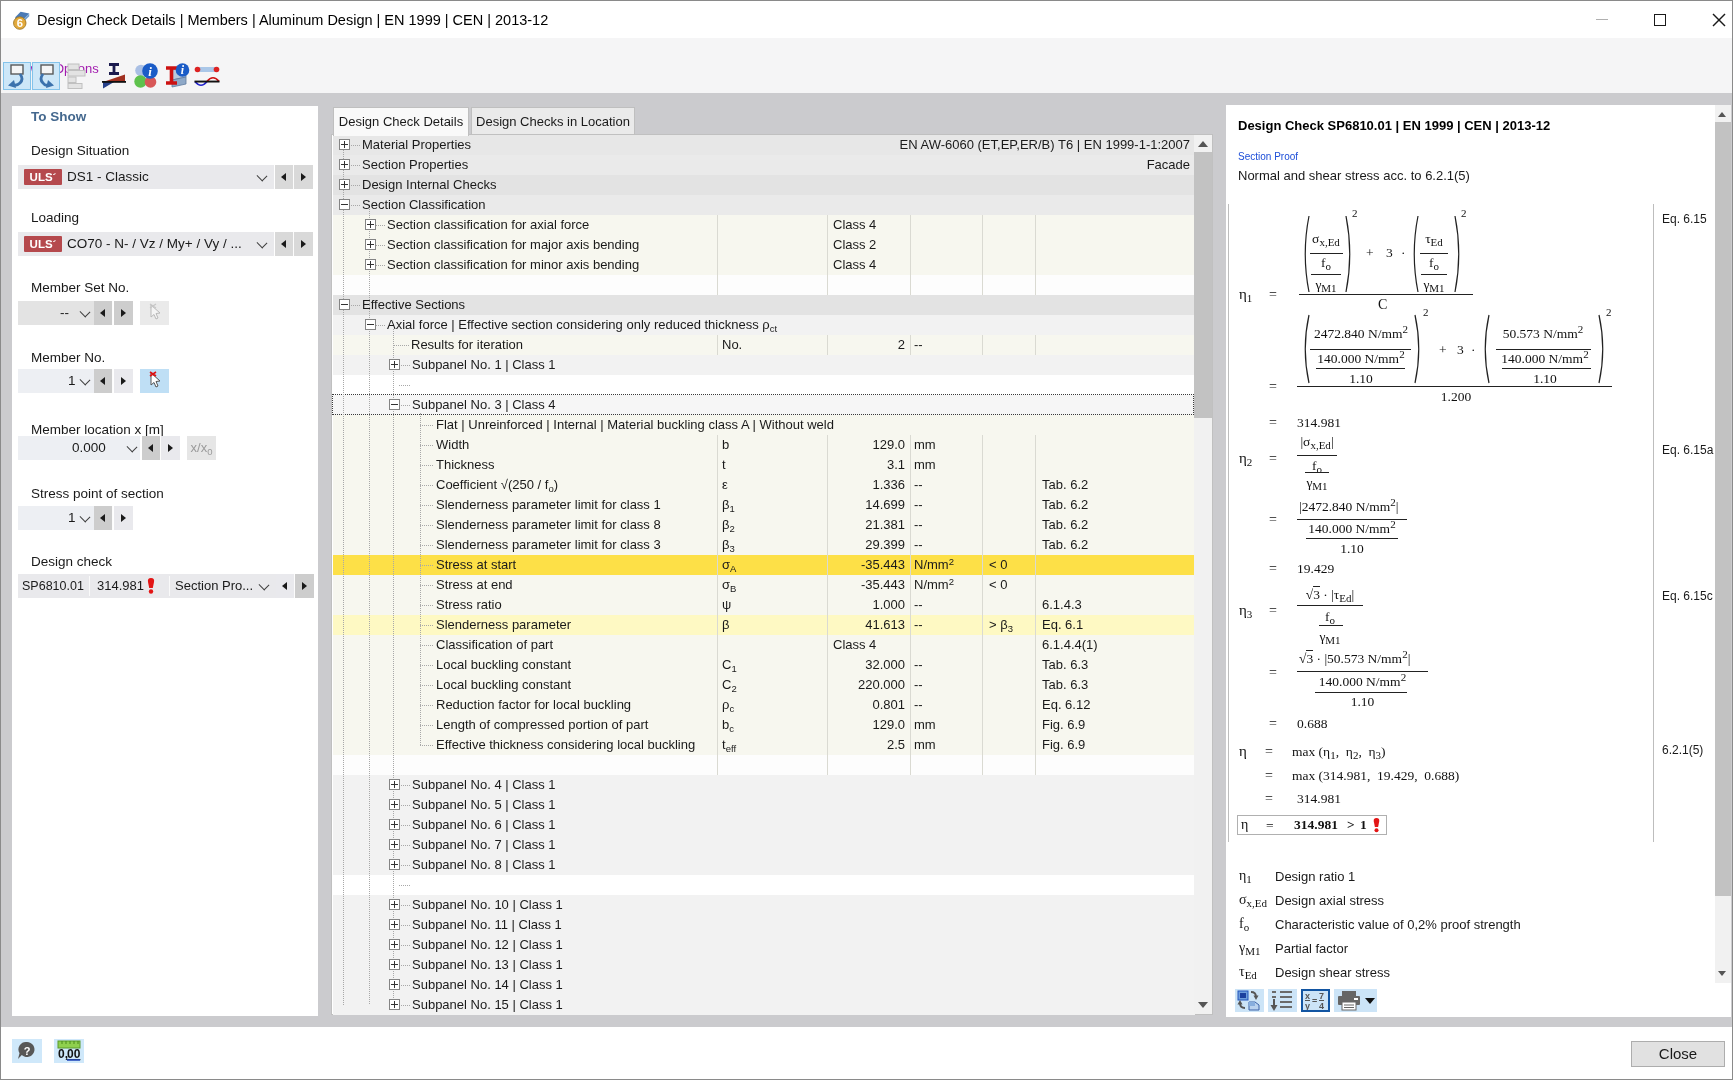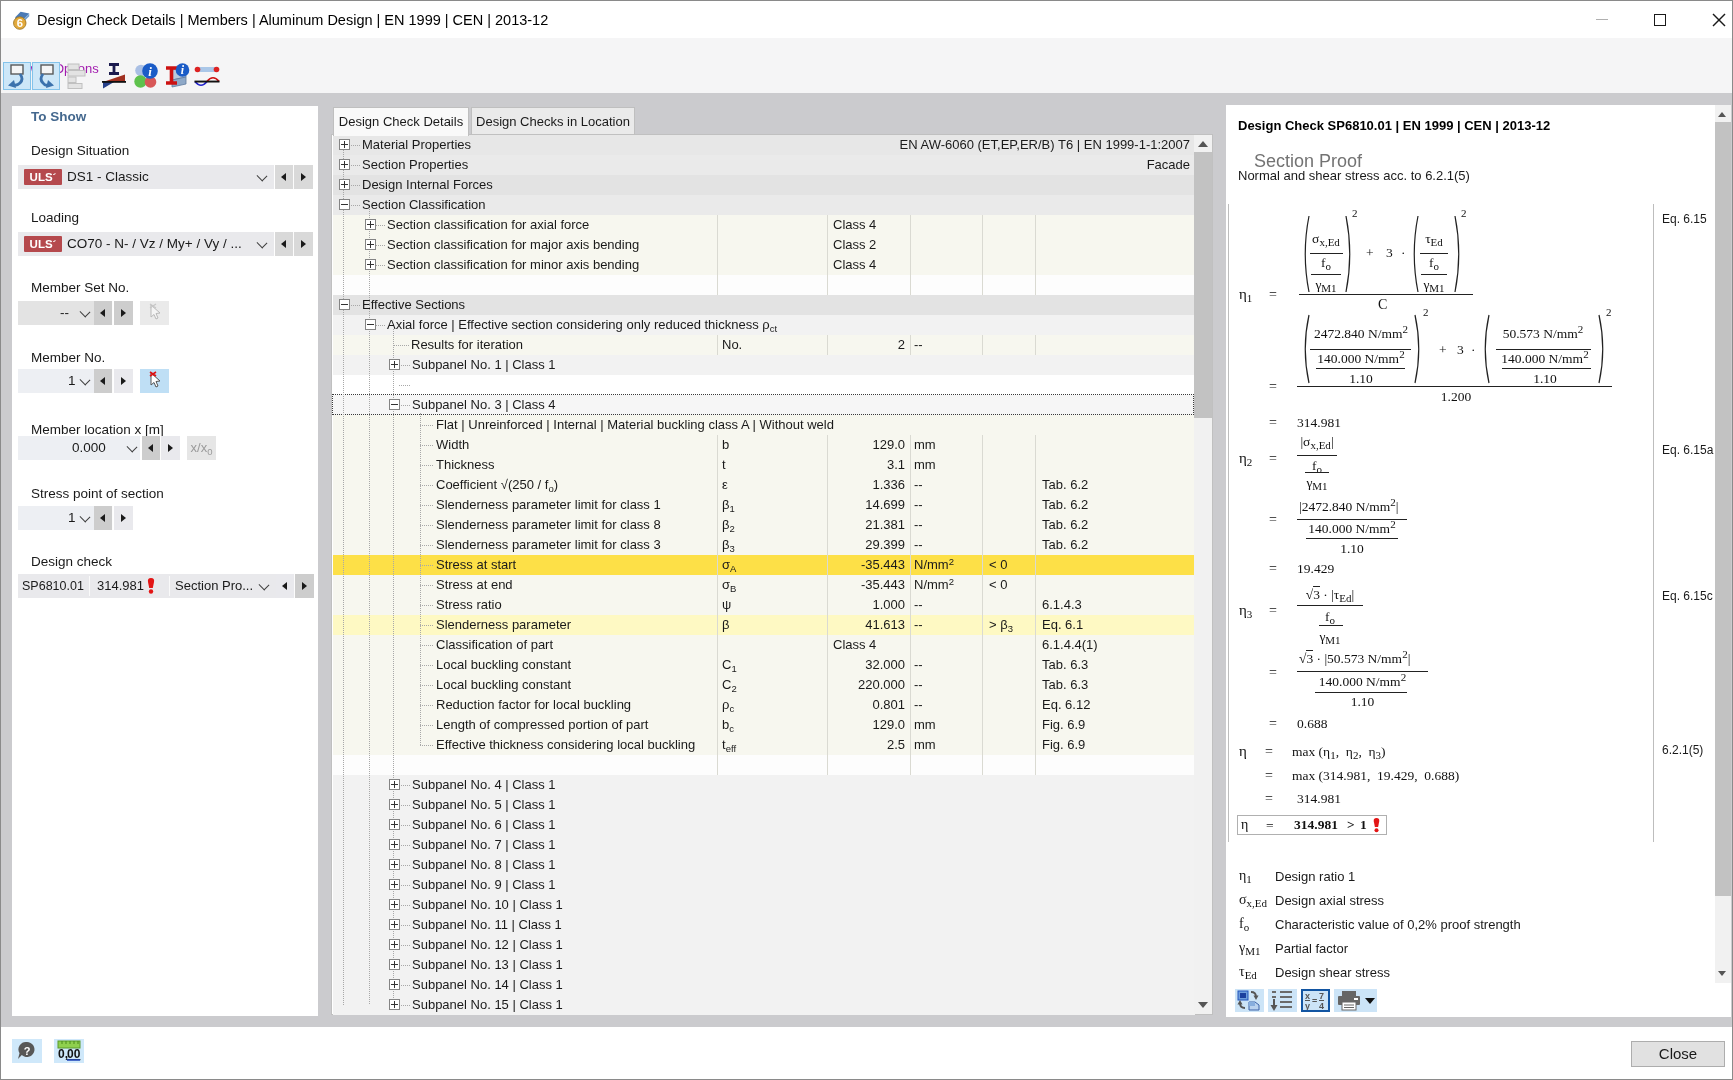--- a/index.html
+++ b/index.html
@@ -266,21 +266,21 @@
         <div class="ct" style="left:29px">Material Properties</div>
         <div class="ct" style="left:400px;width:457px;text-align:right">EN AW-6060 (ET,EP,ER/B) T6 | EN 1999-1-1:2007</div>
       </div>
 <div class="row" style="top:20px;background:#eaeaea;">
         <div class="exp plus" style="left:6px"></div>
         <div class="ct" style="left:29px">Section Properties</div>
         <div class="ct" style="left:400px;width:457px;text-align:right">Facade</div>
       </div>
 <div class="row" style="top:40px;background:#e3e3e3;">
         <div class="exp plus" style="left:6px"></div>
-        <div class="ct" style="left:29px">Design Internal Forces</div>
+        <div class="ct" style="left:29px">Design Internal Checks</div>
       </div>
 <div class="row" style="top:60px;background:#eaeaea;">
         <div class="exp" style="left:6px"></div>
         <div class="ct" style="left:29px">Section Classification</div>
       </div>
 <div class="row" style="top:80px;background:#f7f7ef;">
         <div class="div" style="left:384px"></div>
         <div class="div" style="left:494px"></div>
         <div class="div" style="left:577px"></div>
         <div class="div" style="left:649px"></div>
@@ -554,24 +554,20 @@
         <div class="exp plus" style="left:56px"></div>
         <div class="ct" style="left:79px">Subpanel No. 6 | Class 1</div>
       </div>
 <div class="row" style="top:700px;background:#f2f2f2;">
         <div class="exp plus" style="left:56px"></div>
         <div class="ct" style="left:79px">Subpanel No. 7 | Class 1</div>
       </div>
 <div class="row" style="top:720px;background:#f2f2f2;">
         <div class="exp plus" style="left:56px"></div>
         <div class="ct" style="left:79px">Subpanel No. 8 | Class 1</div>
-      </div>
-<div class="row" style="top:740px;background:#f2f2f2;">
-        <div class="exp plus" style="left:56px"></div>
-        <div class="ct" style="left:79px">Subpanel No. 9 | Class 1</div>
       </div>
 <div class="row" style="top:760px;background:#f2f2f2;">
         <div class="exp plus" style="left:56px"></div>
         <div class="ct" style="left:79px">Subpanel No. 10 | Class 1</div>
       </div>
 <div class="row" style="top:780px;background:#f2f2f2;">
         <div class="exp plus" style="left:56px"></div>
         <div class="ct" style="left:79px">Subpanel No. 11 | Class 1</div>
       </div>
 <div class="row" style="top:800px;background:#f2f2f2;">
@@ -638,21 +634,21 @@
       <div class="treeh" style="left:88px;top:570px;width:13px"></div>
       <div class="treeh" style="left:88px;top:590px;width:13px"></div>
       <div class="treeh" style="left:88px;top:610px;width:13px"></div>
 <div class="sbtrack" style="left:862px;top:0;width:18px;height:879px"></div>
 <div class="sbthumb" style="left:862px;top:17px;width:18px;height:266px"></div>
 <div class="sarr-u" style="left:866px;top:6px"></div>
 <div class="sarr-d" style="left:866px;top:867px"></div>
 </div>
 <div id="rpanel">
 <div class="abs" style="left:12px;top:13px;font-size:13px;font-weight:bold;color:#000;white-space:nowrap">Design Check SP6810.01 | EN 1999 | CEN | 2013-12</div>
-<div class="abs" style="left:28px;top:46px;font-size:18px;color:#737373">Section Proof</div>
+<div class="abs" style="left:12px;top:46px;font-size:10px;color:#1d4ed8">Section Proof</div>
 <div class="abs" style="left:12px;top:63px;font-size:13px;color:#1a1a1a">Normal and shear stress acc. to 6.2.1(5)</div>
 <div class="vline" style="left:2px;top:99px;height:638px"></div>
 <div class="vline" style="left:427px;top:99px;height:638px"></div>
 <div class="eqlbl" style="left:436px;top:107px">Eq. 6.15</div>
 <div class="eqlbl" style="left:436px;top:338px">Eq. 6.15a</div>
 <div class="eqlbl" style="left:436px;top:484px">Eq. 6.15c</div>
 <div class="eqlbl" style="left:436px;top:638px">6.2.1(5)</div>
 <div class="fx" style="left:13px;top:181px;font-size:15px;">η<sub class="fsub">1</sub></div>
 <div class="fx" style="left:43px;top:182px;font-size:14px;">=</div>
 <svg class="abs" style="left:75px;top:110px" width="10" height="78" viewBox="0 0 10 78">

